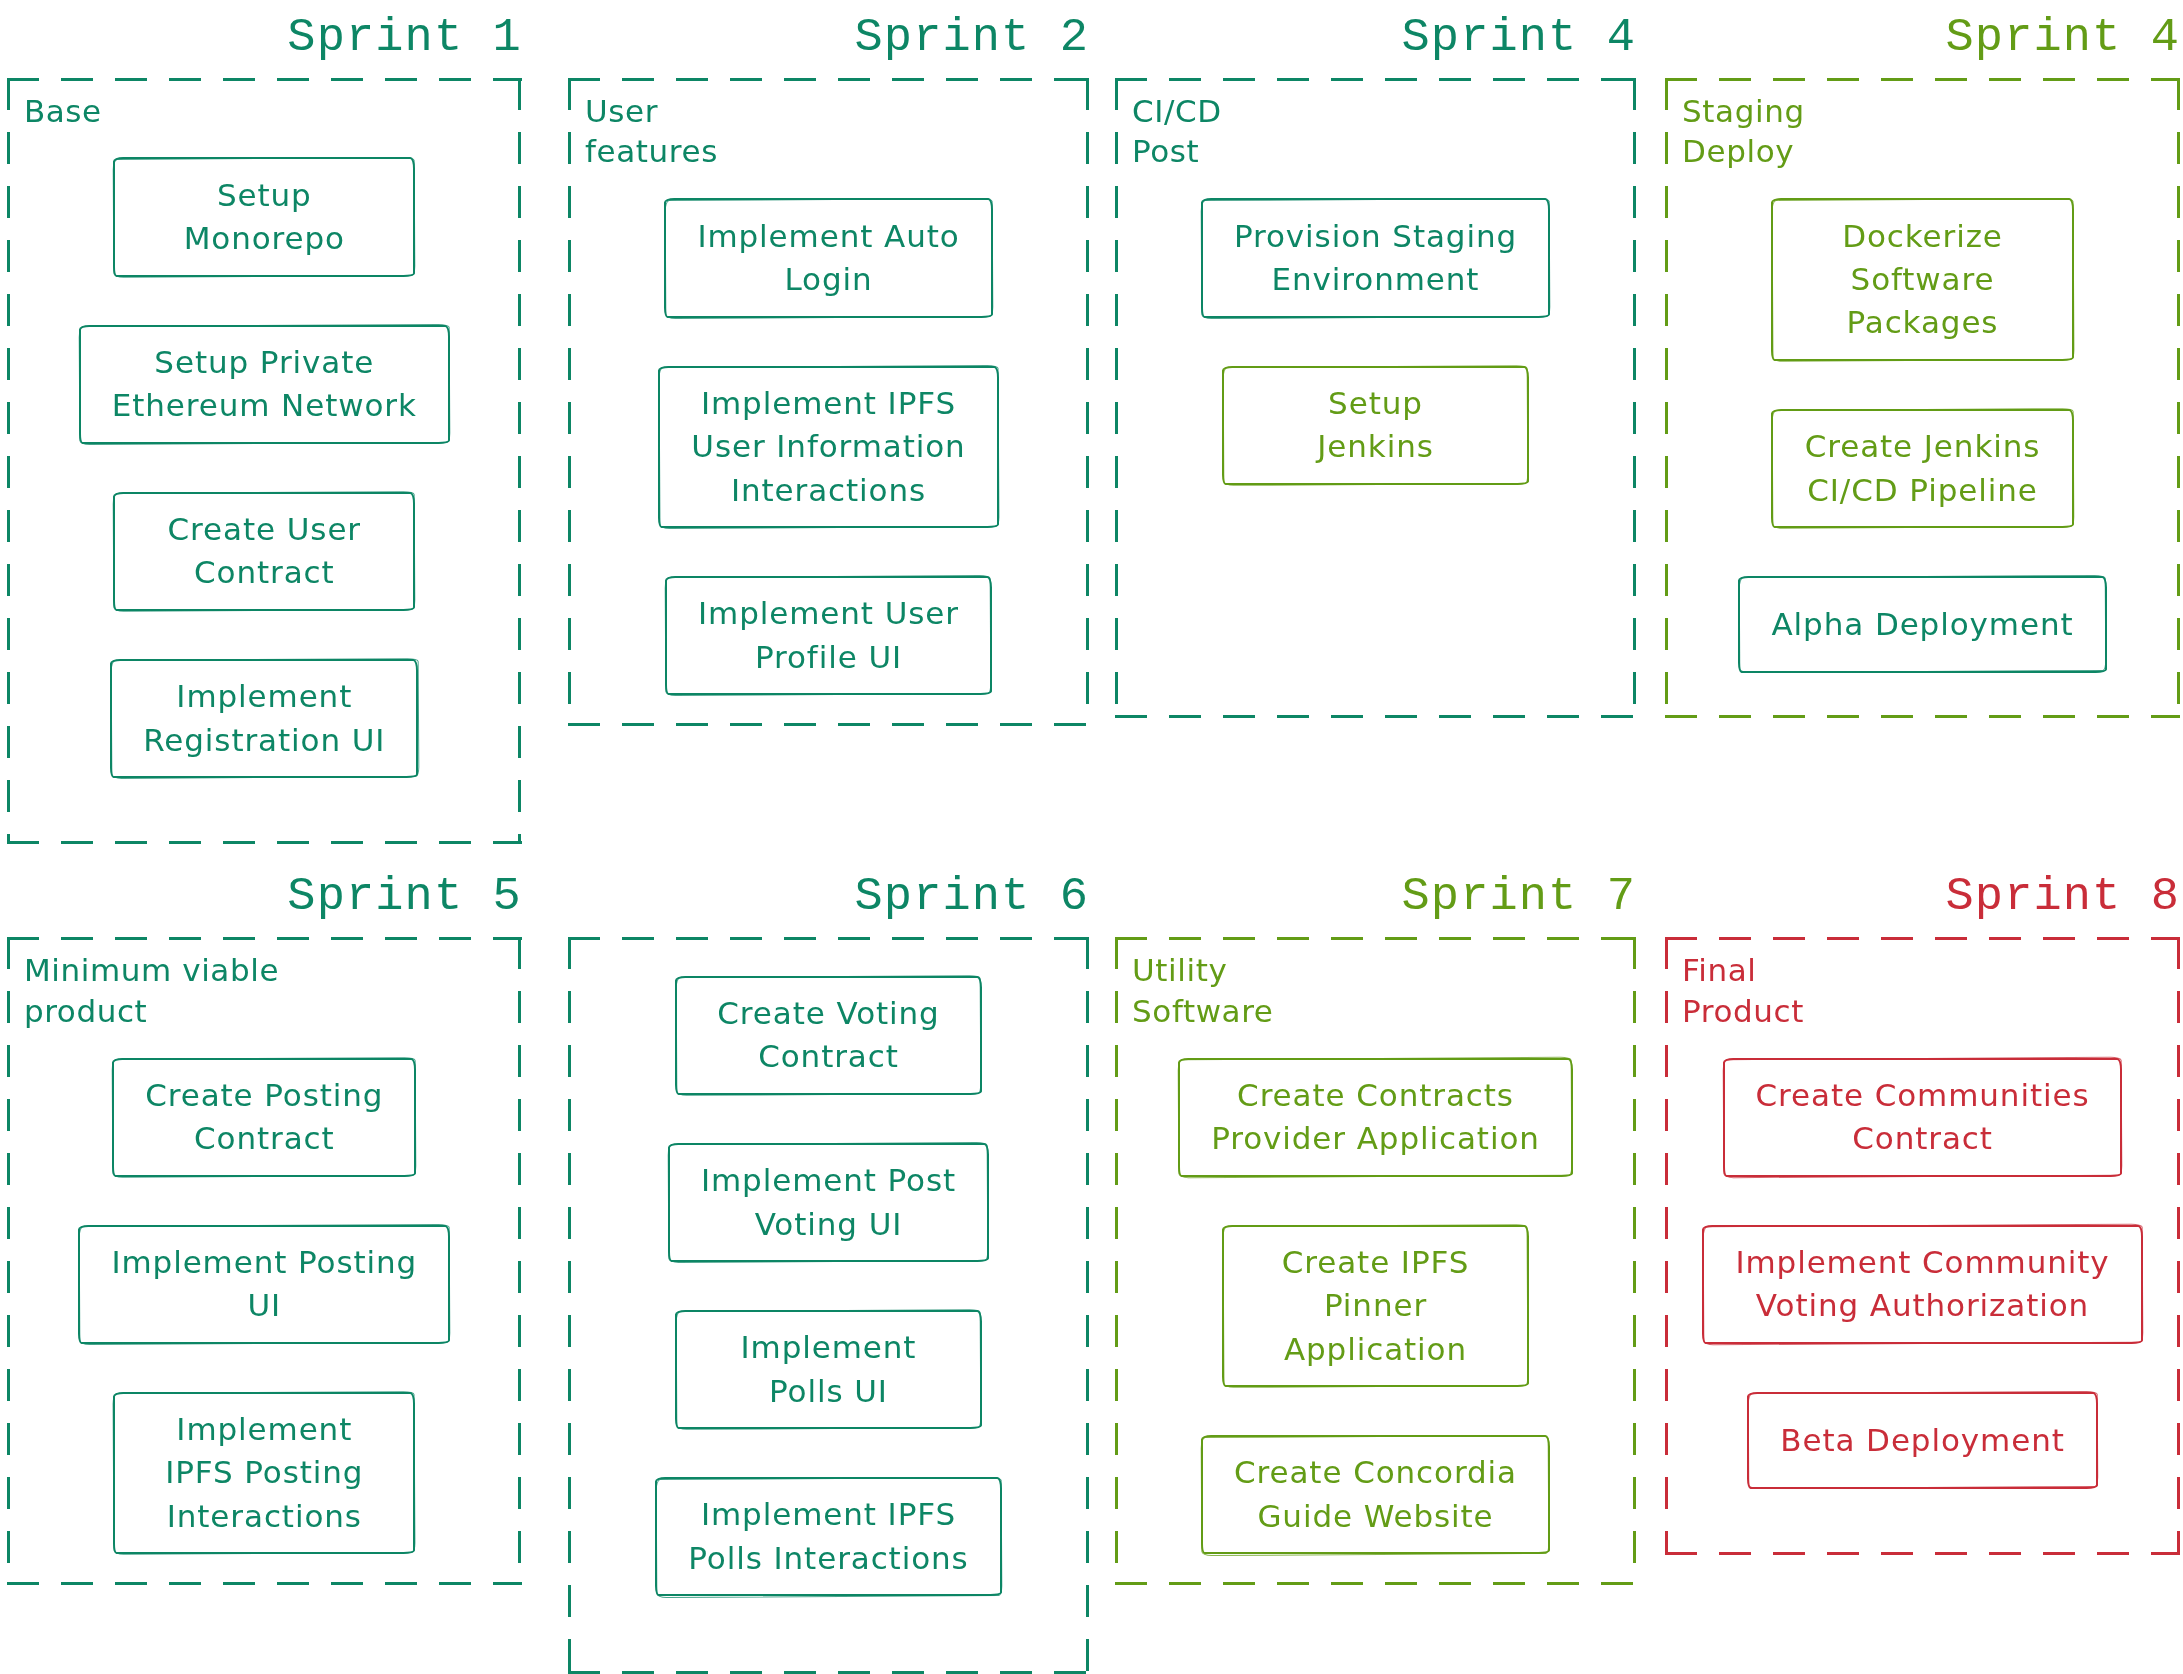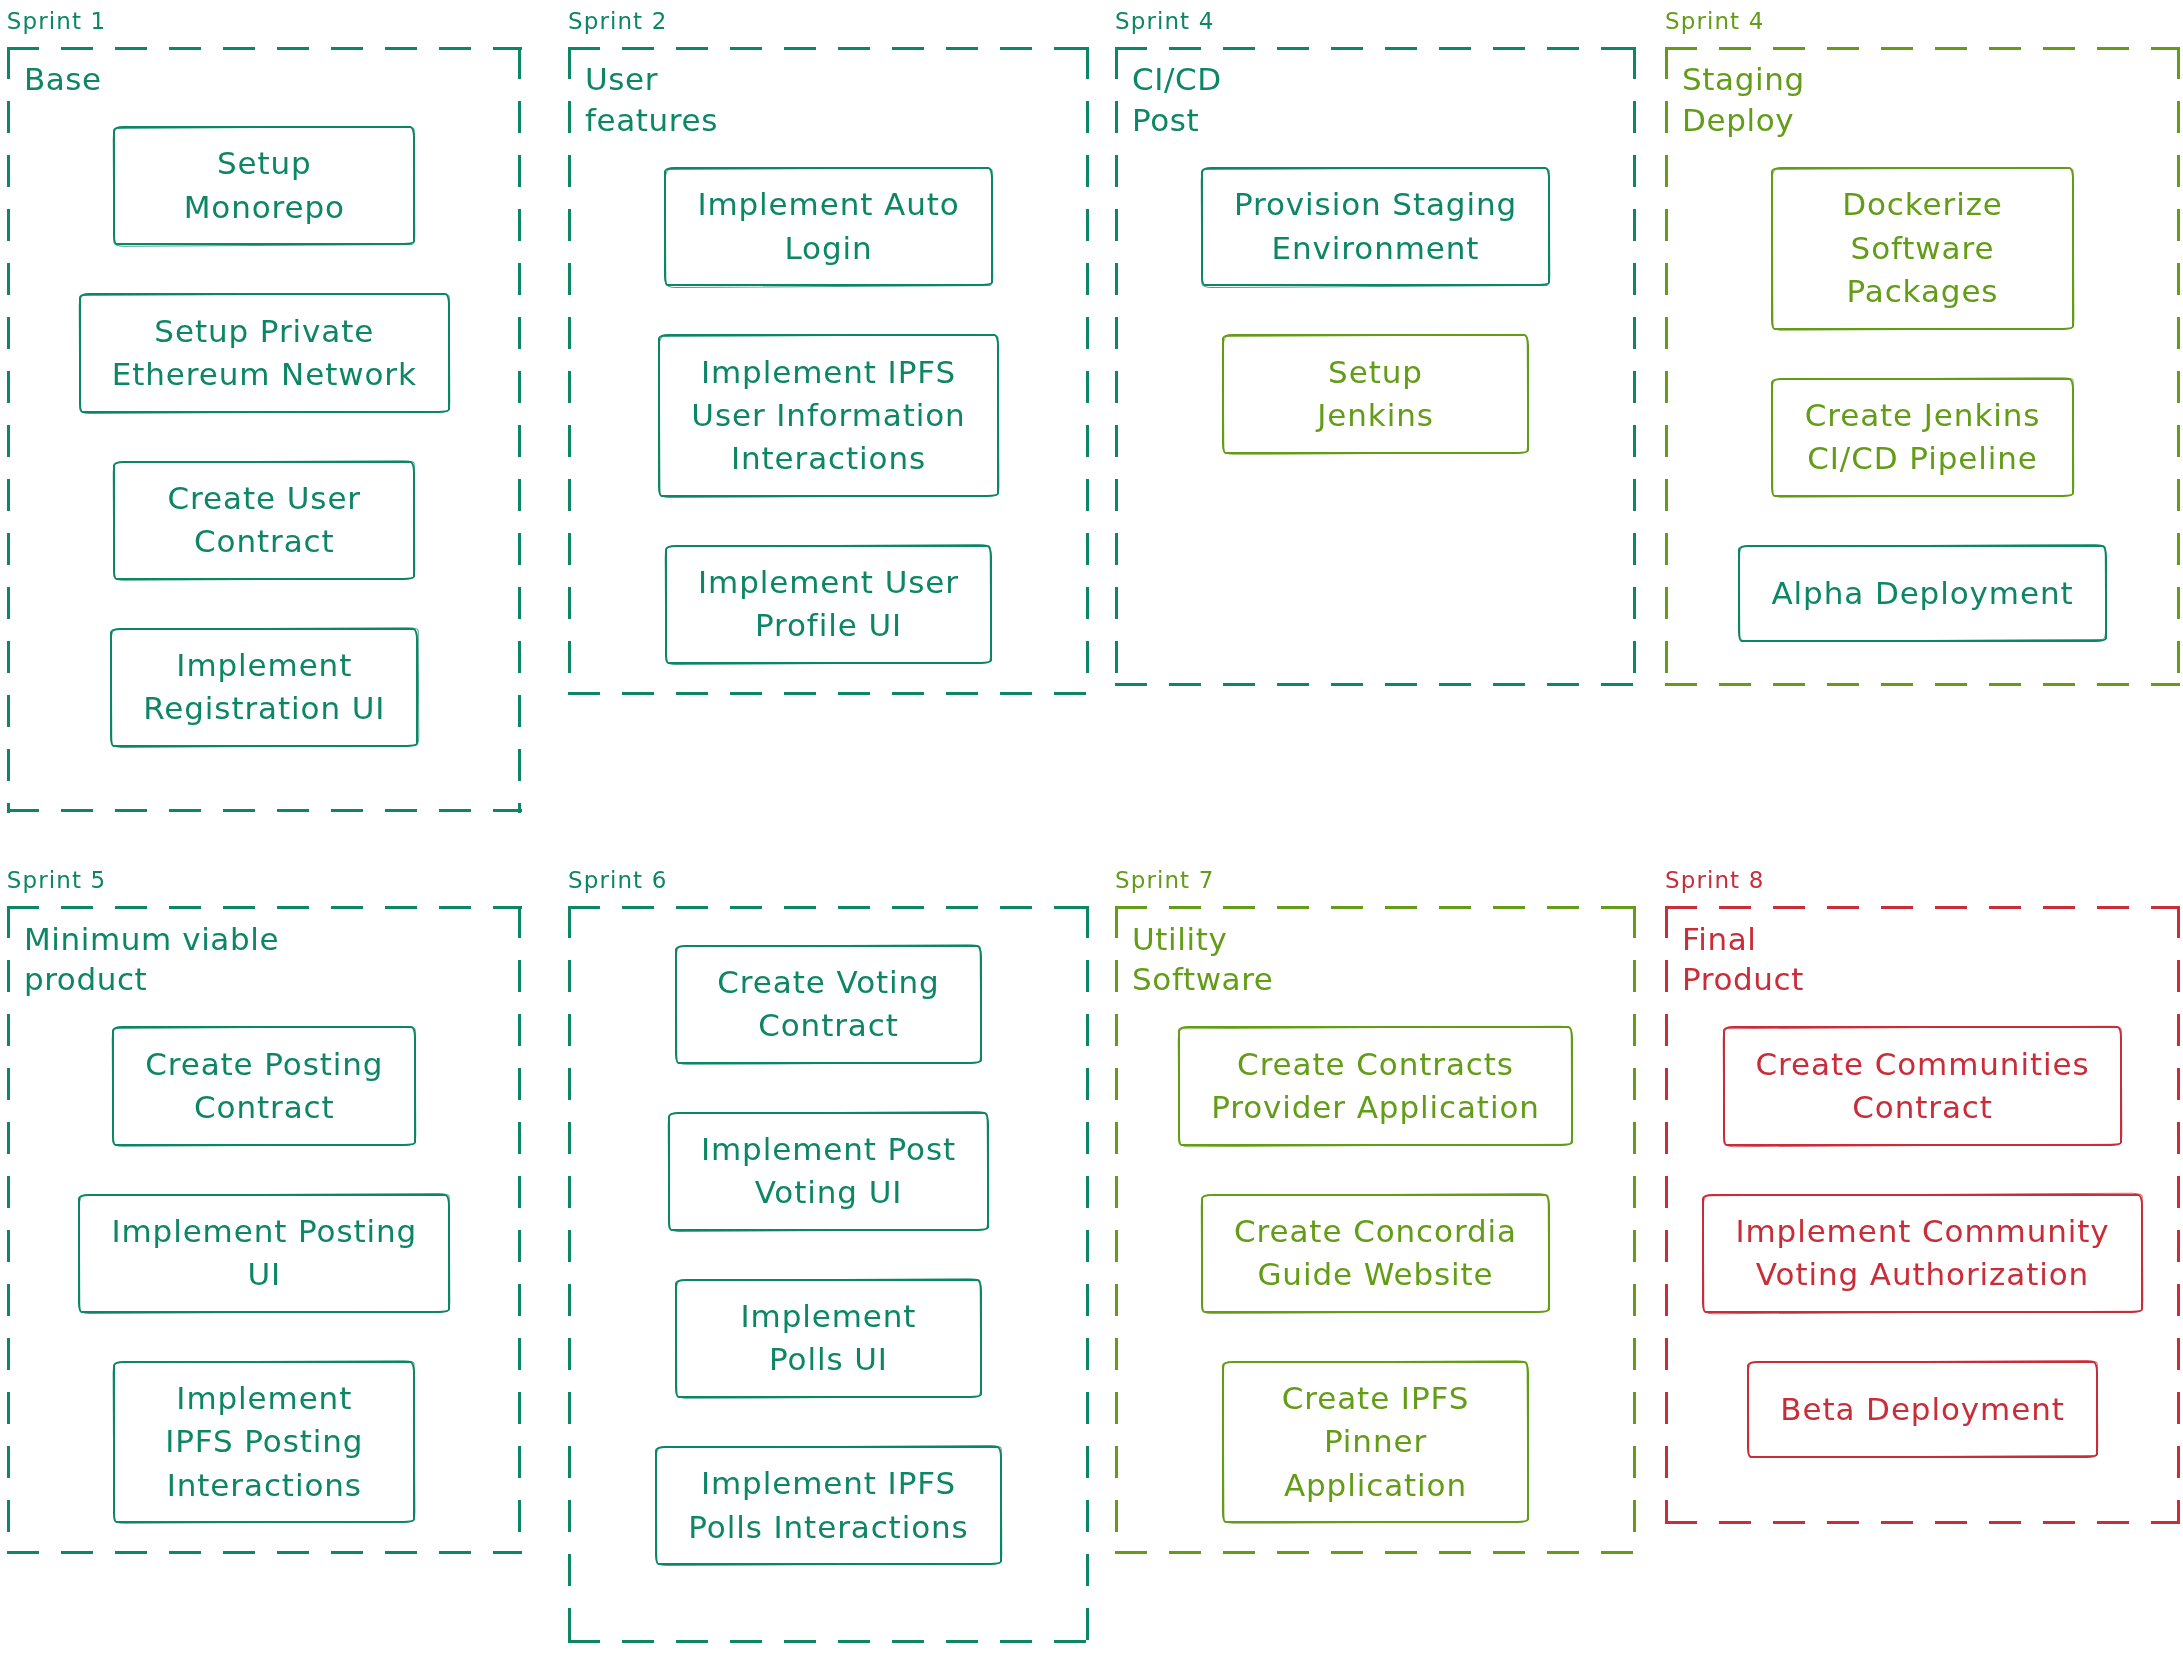--- a/index.html
+++ b/index.html
@@ -18,26 +18,27 @@
   .board{position:absolute;inset:0;}
 
   .sprint{position:absolute;}
   .theme-green{--c:var(--green);}
   .theme-olive{--c:var(--olive);}
   .theme-red{--c:var(--red);}
 
   .sprint-title{
     margin:0 0 10.2px 0;
     color:var(--c);
-    font-size:23px;
+    font-size:47px;
     font-weight:normal;
     letter-spacing:1.1px;
-    text-align:left;
+    text-align:right;
     line-height:1.3;
     white-space:pre-line;
+    font-family:Liberation Mono, monospace;
   }
 
   
   .sprint-frame{
     position:relative;
     width:100%;
     padding:12.5px 13.7px 31px 13.7px;
     background-image:
       repeating-linear-gradient(90deg, var(--c) 0 32px, transparent 32px 54px),
       repeating-linear-gradient(90deg, var(--c) 0 32px, transparent 32px 54px),
@@ -257,28 +258,28 @@
     <h2 class="sprint-title">Sprint 7</h2>
     <div class="sprint-frame">
       <div class="sprint-label">Utility
 Software</div>
       <div class="tasks">
         <div class="task theme-olive">
             <span class="task-text">Create Contracts
 Provider Application</span>
           </div>
         <div class="task theme-olive">
-            <span class="task-text">Create Concordia
-Guide Website</span>
-          </div>
-        <div class="task theme-olive">
             <span class="task-text">Create IPFS
 Pinner
 Application</span>
           </div>
+        <div class="task theme-olive">
+            <span class="task-text">Create Concordia
+Guide Website</span>
+          </div>
       </div>
     </div>
   </section>
 
   <section class="sprint s8 theme-red">
     <h2 class="sprint-title">Sprint 8</h2>
     <div class="sprint-frame">
       <div class="sprint-label">Final
 Product</div>
       <div class="tasks">

